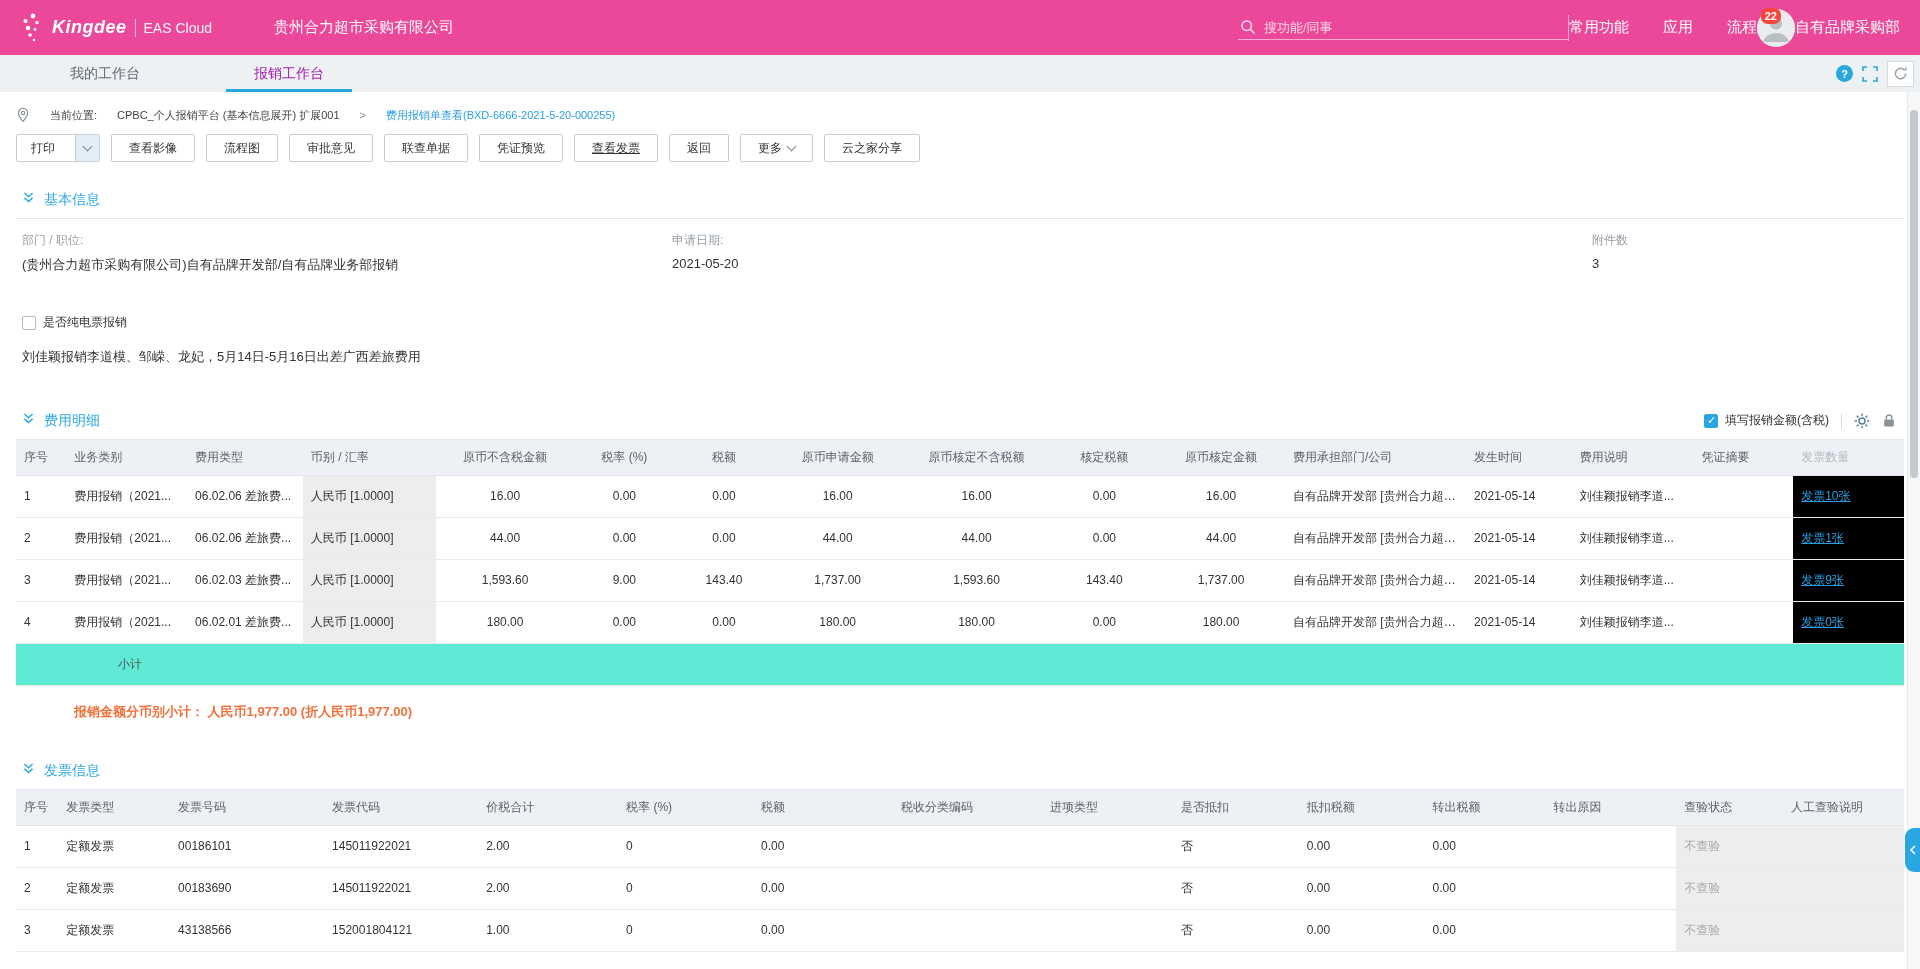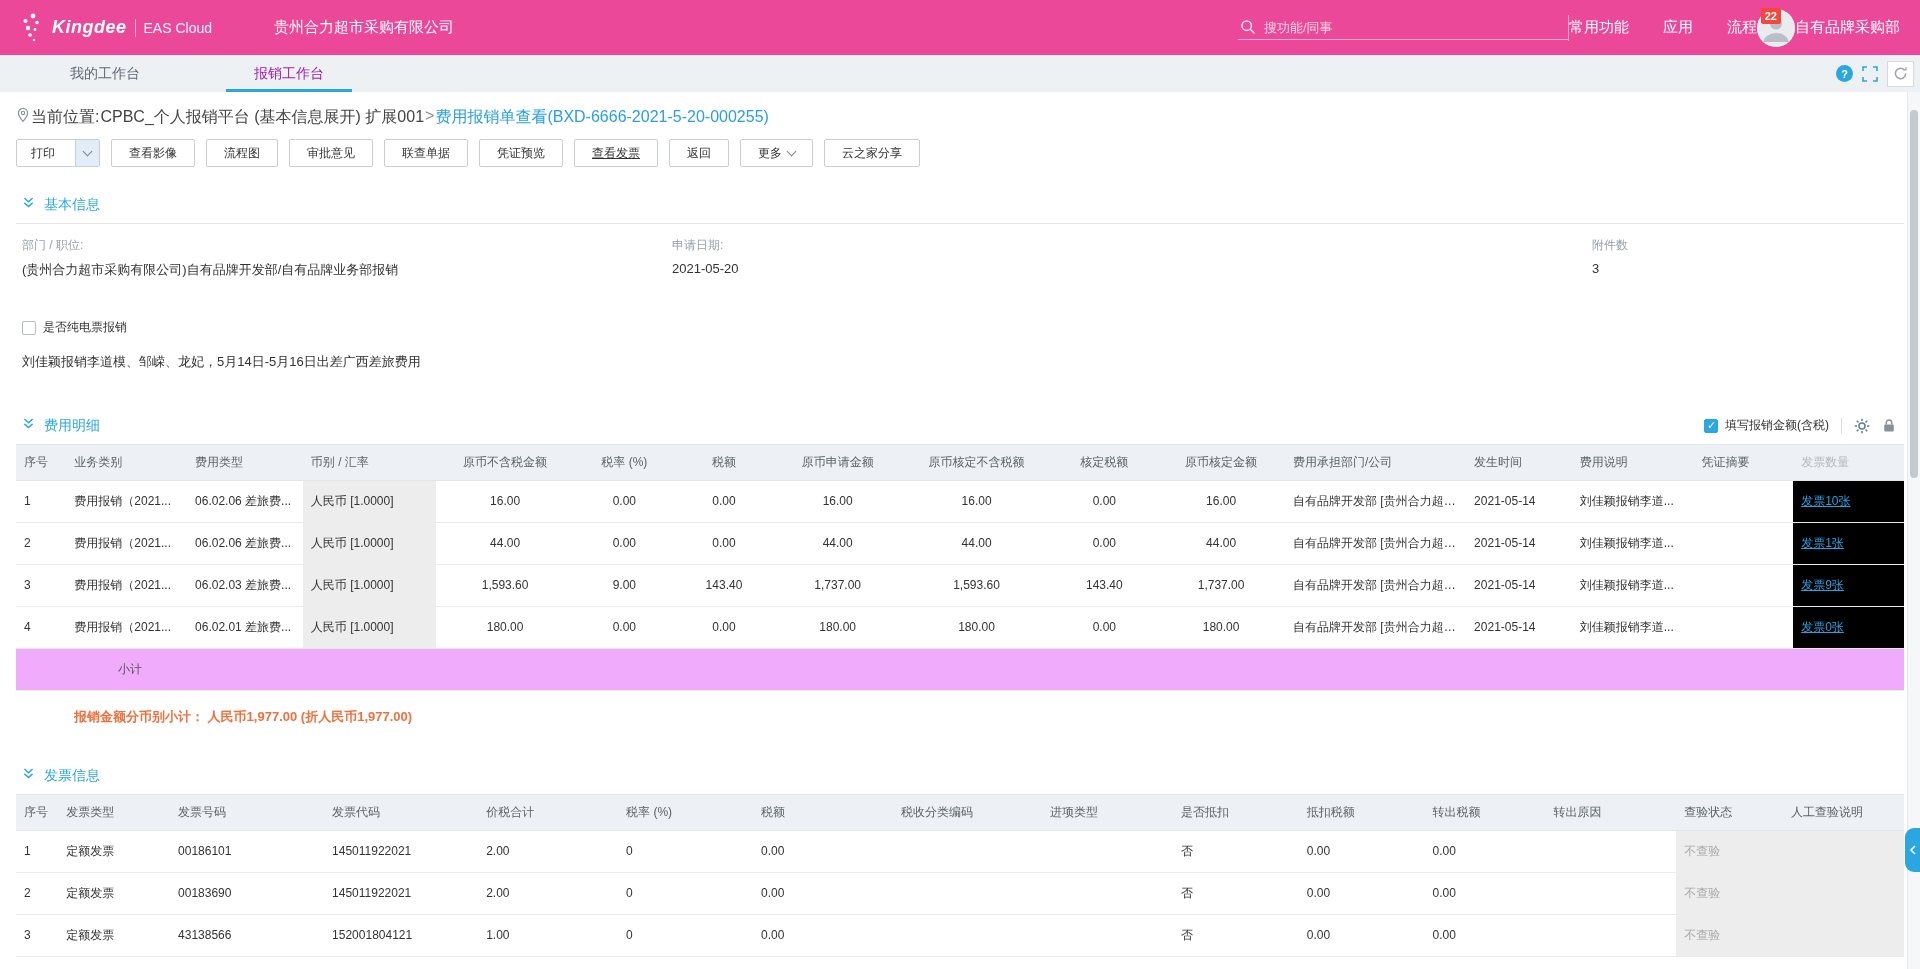--- a/index.html
+++ b/index.html
@@ -16,38 +16,38 @@
   .company{margin-left:62px;font-size:15px}
   .top-right{margin-left:auto;display:flex;align-items:center;}
   .search{display:flex;align-items:center;gap:8px;border-bottom:1px solid rgba(255,255,255,.55);
     padding:4px 2px;width:330px}
   .search input{background:transparent;border:none;outline:none;color:#fff;font-size:13px;width:280px}
   .search input::placeholder{color:rgba(255,255,255,.78)}
   .top-divider{width:1px;height:26px;background:rgba(255,255,255,.5)}
   .top-nav{display:flex;align-items:center;gap:34px}
   .top-link{font-size:15px;color:#fff;cursor:pointer;position:relative;white-space:nowrap}
   .badge{position:absolute;top:-10px;right:-24px;background:#f5473b;color:#fff;font-size:11px;
-    line-height:14px;padding:1px 4px;border-radius:2px;font-weight:bold}
+    line-height:14px;padding:1px 4px;border-radius:7px;font-weight:bold}
   .avatar{width:38px;height:38px;border-radius:50%;overflow:hidden;background:#e9ebed;flex:0 0 auto}
   .user-name{font-size:15px;white-space:nowrap}
 
   
   .tabbar{height:37px;background:#eef1f4;display:flex;align-items:stretch;padding-left:42px;position:relative}
   .tab{display:flex;align-items:center;padding:0 28px;font-size:14px;color:#5f6b76;cursor:pointer;position:relative}
   .tab.active{color:#a21caf}
   .tab.active::after{content:"";position:absolute;left:0;right:0;bottom:0;height:3px;background:#2aa7e0}
   .tab-gap{width:58px}
   .tab-tools{position:absolute;right:6px;top:0;bottom:0;display:flex;align-items:center;gap:9px}
   .help-circle{width:17px;height:17px;border-radius:50%;background:#2aa7e0;color:#fff;font-size:11px;
     font-weight:bold;display:flex;align-items:center;justify-content:center;cursor:pointer}
   .tool-box{height:26px;background:#fff;border:1px solid #d5dade;display:flex;align-items:center;padding:0 5px;cursor:pointer}
 
   
   .content{padding:6px 16px 0}
-  .breadcrumb{display:flex;align-items:flex-start;gap:1px;padding:9px 0 4px;font-size:16px;color:#555}
+  .breadcrumb{display:flex;align-items:center;gap:20px;padding:9px 0 4px;font-size:11px;color:#555}
   .breadcrumb .lbl{color:#444}
   .breadcrumb .path{color:#444}
   .breadcrumb .sep{color:#888}
   .breadcrumb a{color:#2a9fe0;text-decoration:none;cursor:pointer}
 
   .toolbar{display:flex;gap:11px;margin-top:7px}
   .btn{height:28px;border:1px solid #c9ced4;background:#fff;border-radius:2px;padding:0 17px;
     font-size:12px;color:#333;display:inline-flex;align-items:center;gap:6px;cursor:pointer;white-space:nowrap}
   .btn.split{padding:0}
   .btn.split .seg-main{padding:0 14px;display:flex;align-items:center;height:100%}
@@ -80,21 +80,21 @@
   th{background:#edf1f5;color:#5a6268;font-weight:normal;text-align:left;padding:9px 8px;
     font-size:12px;border-bottom:1px solid #e2e6ea;white-space:nowrap;overflow:hidden;text-overflow:ellipsis}
   td{padding:12px 8px;font-size:12px;color:#333;border-bottom:1px solid #e9edf0;
     white-space:nowrap;overflow:hidden;text-overflow:ellipsis}
   th.num,td.num{text-align:center}
   th.muted{color:#b3b9bf}
   td.shade-a{background:#ededed}
   td.shade-b{background:#000000}
   td.dim{color:#a8a8a8}
   td a{color:#2a9fe0;text-decoration:underline;cursor:pointer}
-  tr.subtotal td{background:#f0abfc;border-bottom:1px solid #f0ecd9;color:#555;padding-left:102px}
+  tr.subtotal td{background:#5eead4;border-bottom:1px solid #f0ecd9;color:#555;padding-left:102px}
   .currency-subtotal{color:#f0703c;font-weight:bold;font-size:13px;padding:17px 0 12px 58px}
 
   
   .scrollbar{position:absolute;right:0;top:92px;bottom:0;width:13px;background:#f6f7f8;border-left:1px solid #e8e8e8}
   .scroll-thumb{position:absolute;top:18px;left:2px;width:8px;height:368px;background:#c5c9cd;border-radius:4px;cursor:pointer}
   .collapse-tab{position:absolute;right:0;top:828px;width:15px;height:44px;background:#2aa7e0;
     border-radius:9px 0 0 9px;display:flex;align-items:center;justify-content:center;color:#fff;
     font-size:11px;cursor:pointer;z-index:5}
 
   svg{display:block}

